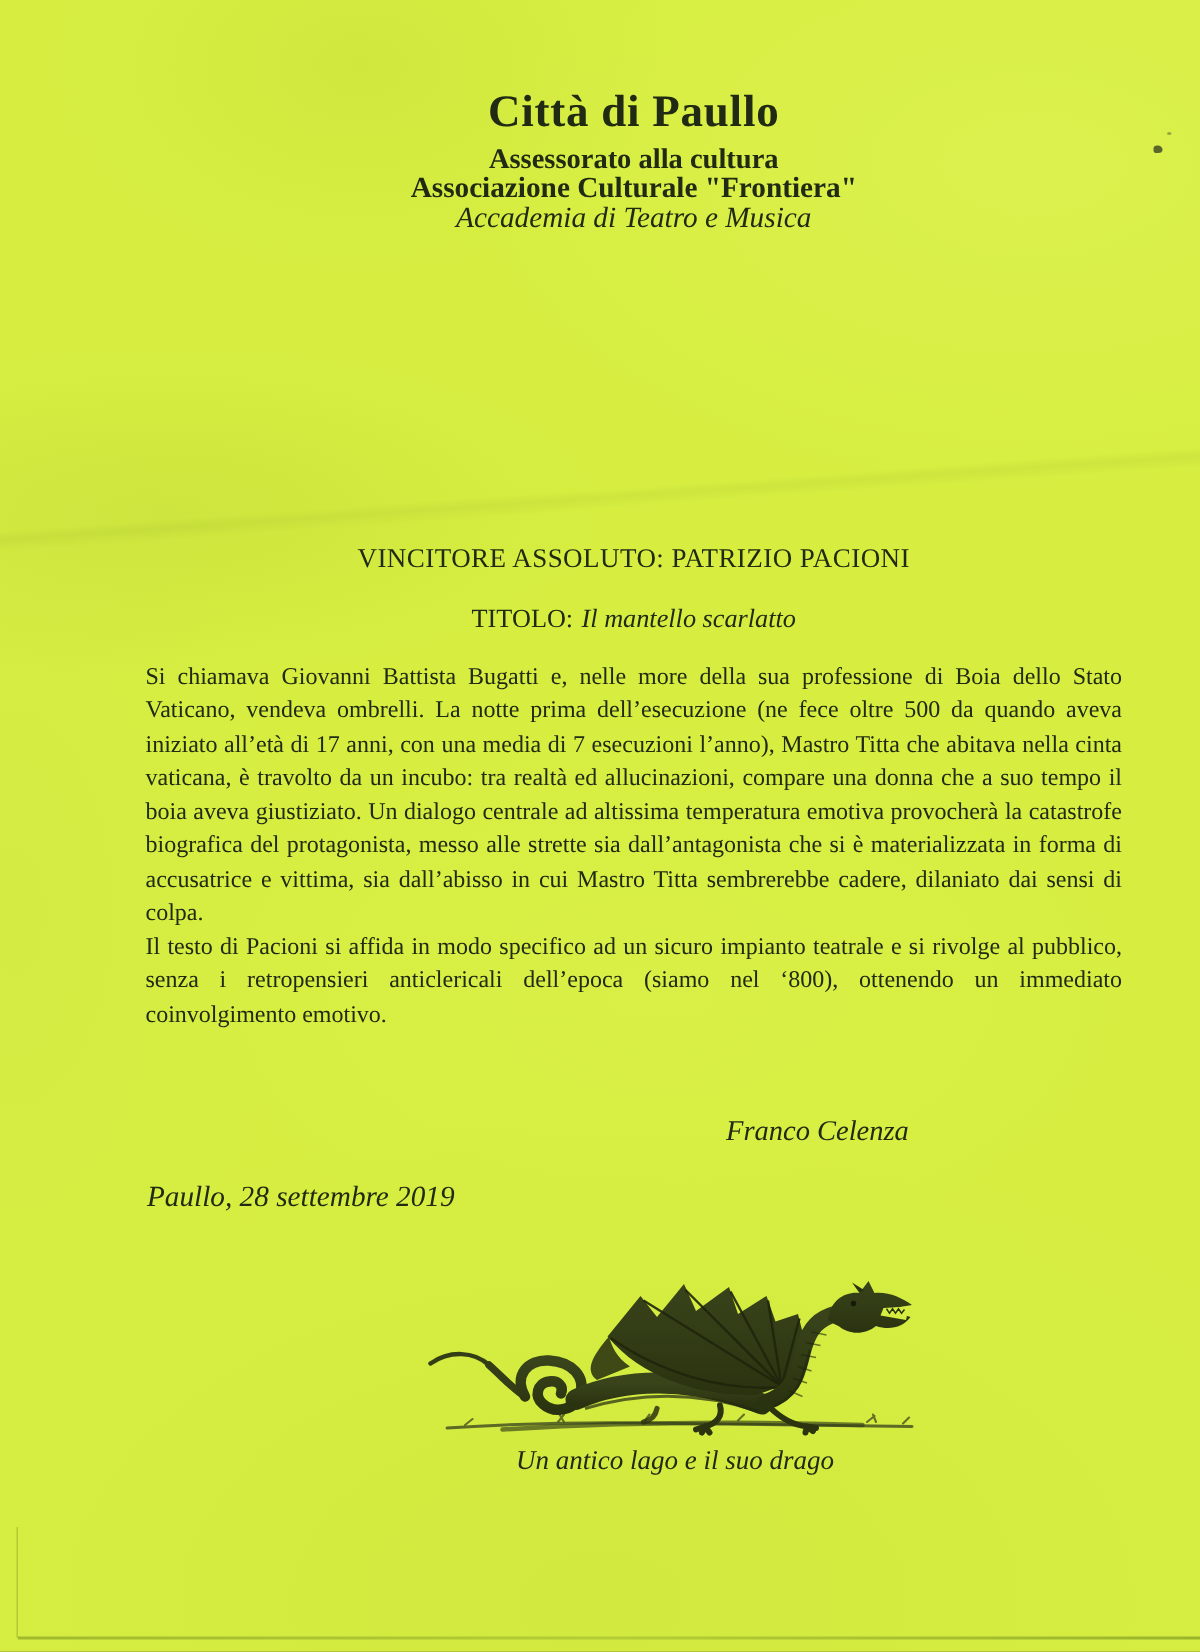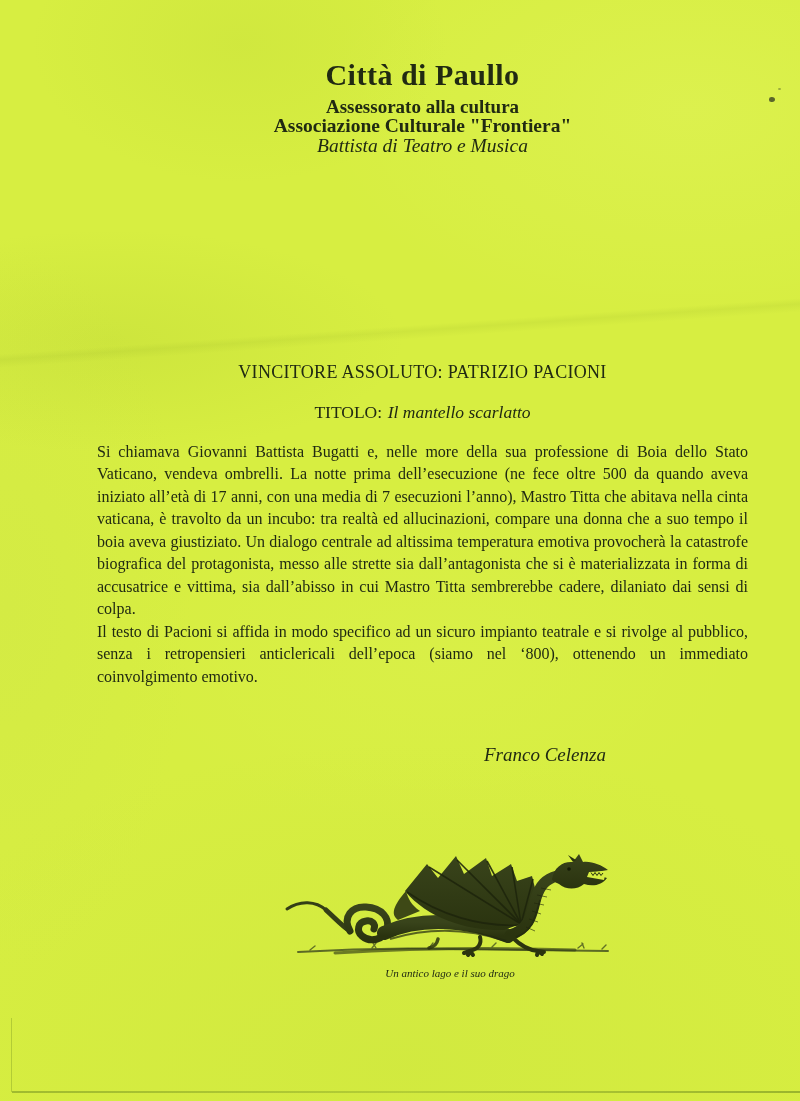--- a/index.html
+++ b/index.html
@@ -30,50 +30,51 @@
   .award-line2{font-style:italic;}
   .section-line{top:303px;font-size:17.5px;letter-spacing:0.3px;}
   .winner-line{top:362px;font-size:18px;letter-spacing:0.3px;}
   .titolo-line{top:402px;font-size:17.5px;}
   .titolo-value{font-style:italic;margin-left:0.32em;}
   .body-block{top:441px;text-align:justify;font-size:16px;line-height:22.45px;}
   .body-block p{margin:0;}
   .signature{left:484px;top:744px;font-size:19px;}
   .dateline{left:98px;top:788px;font-size:19.5px;}
   .dragon-wrap{left:280px;top:851px;width:340px;height:116px;}
-  .caption{left:280px;top:966px;width:340px;text-align:center;font-size:11px;line-height:15.5px;}
+  .caption{left:280px;top:966px;width:340px;text-align:center;font-size:18px;line-height:15.5px;}
   .speck{left:769px;top:97px;width:6px;height:5px;background:#434d24;border-radius:45% 55% 50% 40%;opacity:.85;}
   .speck2{left:778px;top:88px;width:3px;height:2px;background:#6a7631;border-radius:50%;opacity:.6;}
   .scan-bottom{left:12px;right:0;top:1091px;height:2px;
     background:linear-gradient(90deg, rgba(95,125,25,0.45), rgba(110,140,30,0.30) 50%, rgba(95,125,25,0.50));}
   .scan-left{left:11px;top:1018px;width:1px;height:74px;background:rgba(100,130,25,0.30);}
 </style>
 </head>
 <body>
 
 <div id="paper">
 
   <div class="content-col hdr-sub1">Assessorato alla cultura</div>
   <div class="content-col city-title">Città di Paullo</div>
   <div class="content-col hdr-sub2">Associazione Culturale "Frontiera"</div>
-  <div class="content-col hdr-sub3">Battista di Teatro e Musica</div>
+  <div class="content-col hdr-sub3">Accademia di Teatro e Musica</div>
 
 
 
   <div class="content-col winner-line">VINCITORE ASSOLUTO: PATRIZIO PACIONI</div>
 
   <div class="content-col titolo-line"><span>TITOLO:</span><span class="titolo-value">Il mantello scarlatto</span></div>
 
   <div class="content-col body-block">
     <p>Si chiamava Giovanni Battista Bugatti e, nelle more della sua professione di Boia dello Stato Vaticano, vendeva ombrelli. La notte prima dell’esecuzione (ne fece oltre 500 da quando aveva iniziato all’età di 17 anni, con una media di 7 esecuzioni l’anno), Mastro Titta che abitava nella cinta vaticana, è travolto da un incubo: tra realtà ed allucinazioni, compare una donna che a suo tempo il boia aveva giustiziato. Un dialogo centrale ad altissima temperatura emotiva provocherà la catastrofe biografica del protagonista, messo alle strette sia dall’antagonista che si è materializzata in forma di accusatrice e vittima, sia dall’abisso in cui Mastro Titta sembrerebbe cadere, dilaniato dai sensi di colpa.</p>
     <p>Il testo di Pacioni si affida in modo specifico ad un sicuro impianto teatrale e si rivolge al pubblico, senza i retropensieri anticlericali dell’epoca (siamo nel ‘800), ottenendo un immediato coinvolgimento emotivo.</p>
   </div>
 
   <div class="abs signature">Franco Celenza</div>
 
+  <div class="abs dateline">Paullo, 28 settembre 2019</div>
 
   <div class="abs dragon-wrap">
     <svg width="340" height="116" viewBox="0 0 340 116" xmlns="http://www.w3.org/2000/svg">
       <defs>
         <linearGradient id="dgrad" x1="0" y1="0" x2="0" y2="1">
           <stop offset="0" stop-color="#39441b"></stop>
           <stop offset="1" stop-color="#2a330f"></stop>
         </linearGradient>
       </defs>
 

